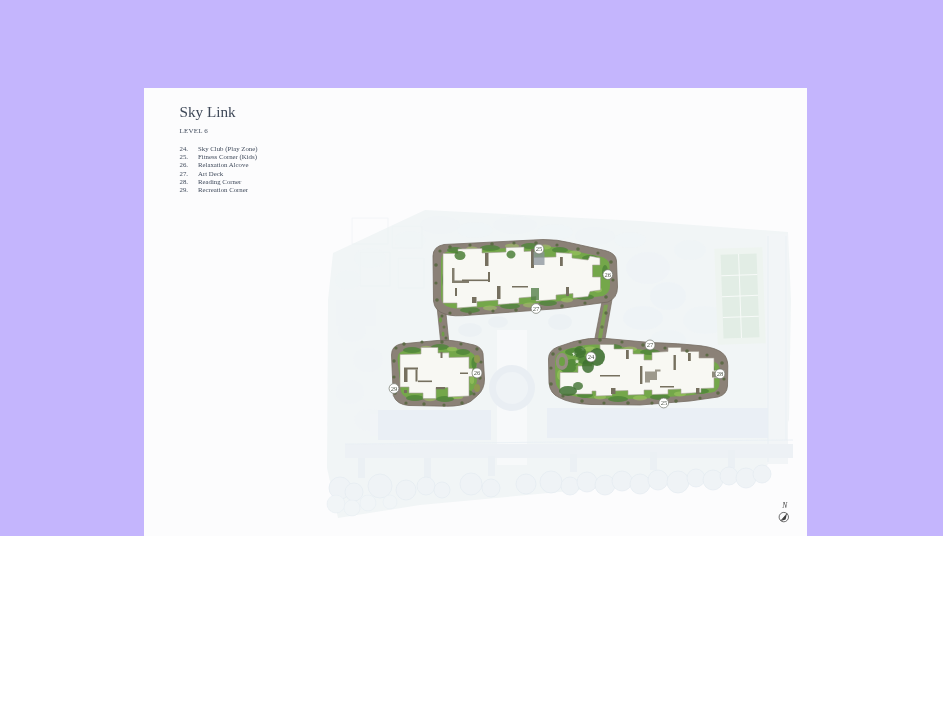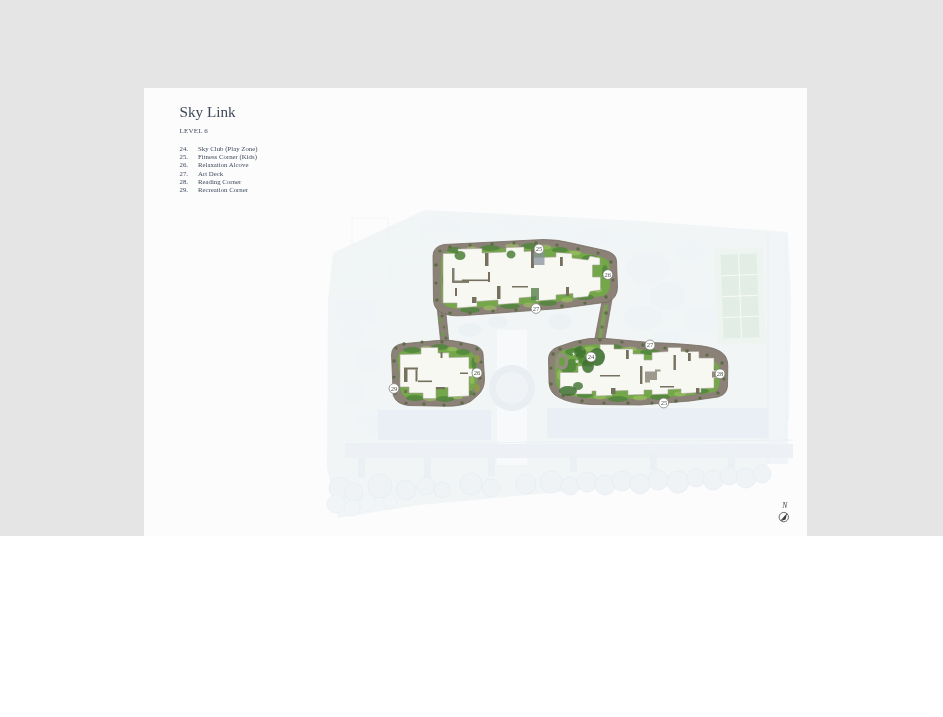--- a/index.html
+++ b/index.html
@@ -1,16 +1,16 @@
 <!DOCTYPE html>
 <html><head>
 <meta charset="utf-8">
 <style>
   html,body{margin:0;padding:0;background:#ffffff;}
-  .canvas{position:relative;width:943px;height:536px;background:#e5e5e5;overflow:hidden;
+  .canvas{position:relative;width:943px;height:536px;background:#c4b5fd;overflow:hidden;
           font-family:"Liberation Serif", serif;}
 </style>
 </head>
 <body>
 <div class="canvas">
 <svg width="943" height="717" viewBox="0 0 943 717">
 
   <rect x="144" y="88" width="663" height="538" fill="#fcfcfd"></rect>
 
   <text x="179.5" y="116.7" font-family="Liberation Serif, serif" font-size="15.2" fill="#3d4757">Sky Link</text>

